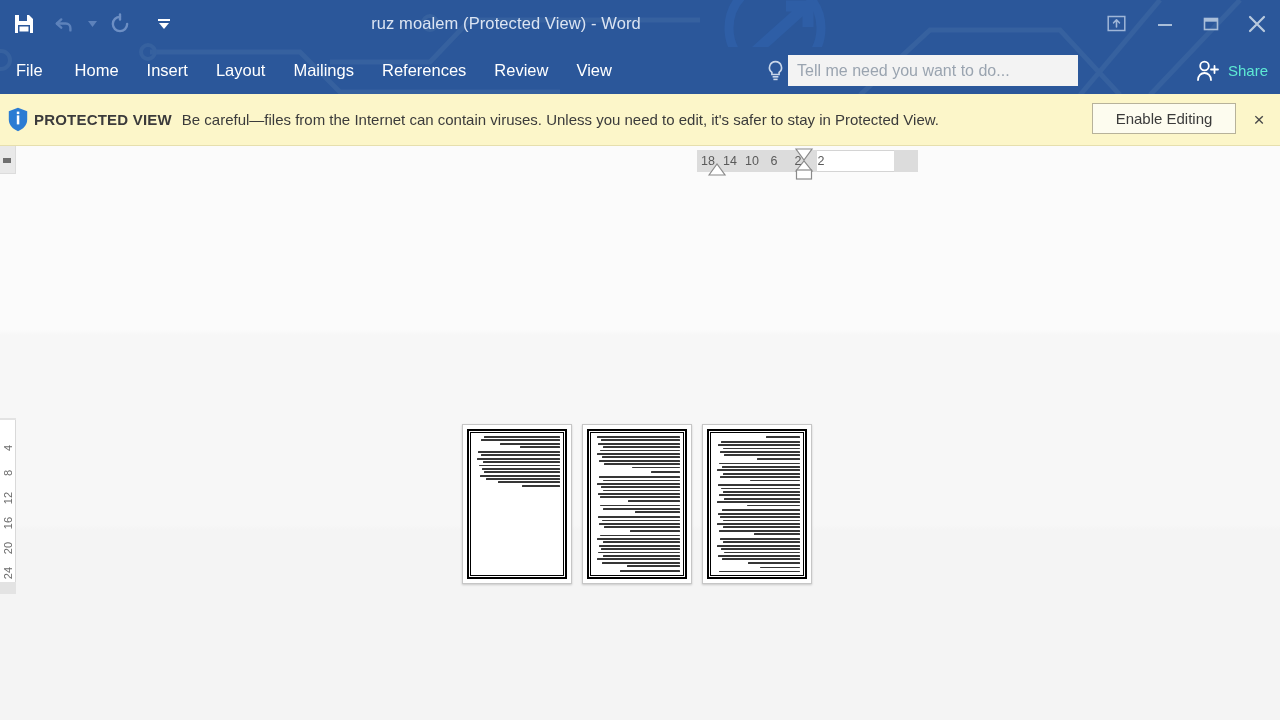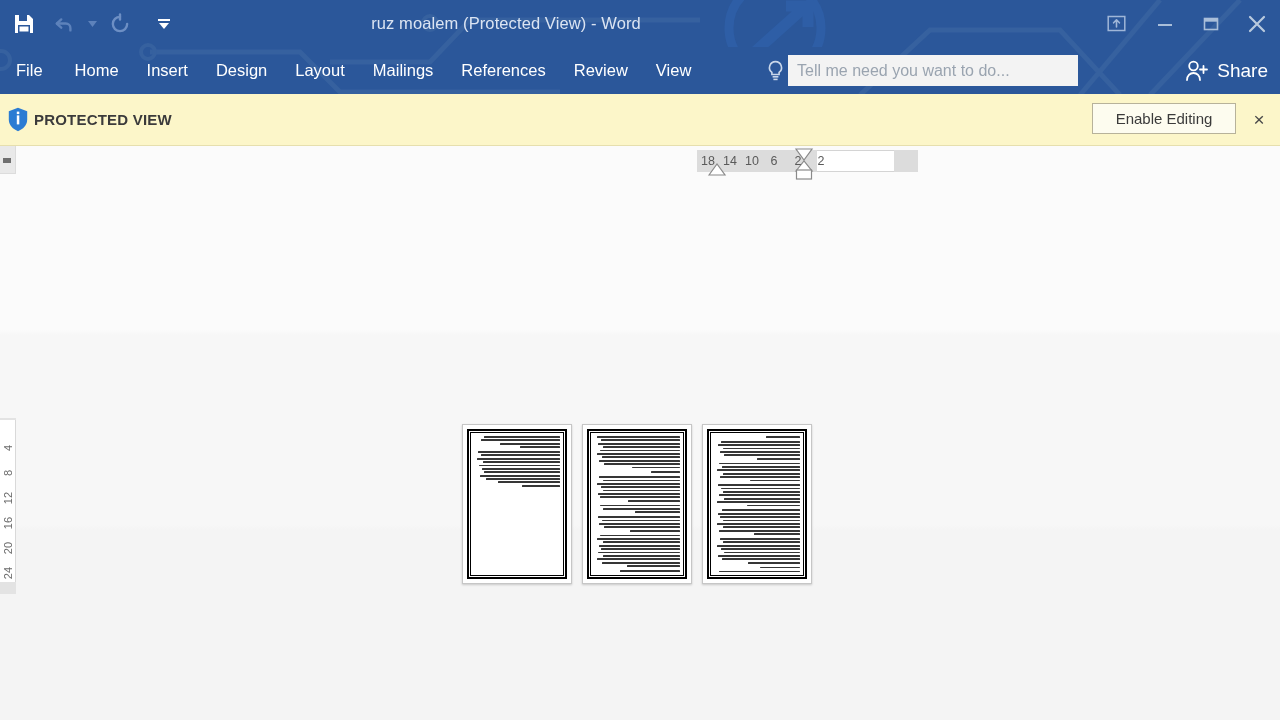--- a/index.html
+++ b/index.html
@@ -56,21 +56,21 @@
     position: absolute; left: 762px; top: 0; height: 47px; display: flex; align-items: center;
   }
   .bulb { width: 26px; display: flex; align-items: center; justify-content: center; }
   .tellme {
     width: 290px; height: 31px; background: #f3f3f3;
     display: flex; align-items: center; padding-left: 9px;
     color: #9aa4b0; font-size: 16px;
   }
   .share {
     position: absolute; right: 12px; top: 0; height: 47px;
-    display: flex; align-items: center; gap: 8px; color: #ffffff; font-size: 19px;
+    display: flex; align-items: center; gap: 8px; color: #5eead4; font-size: 15px;
   }
 
   
   .pvbar {
     position: absolute; left: 0; top: 94px; width: 1280px; height: 52px;
     background: #fcf6c9; border-bottom: 1px solid #e6dfae;
     display: flex; align-items: center;
   }
   .pv-icon { width: 34px; display: flex; align-items: center; justify-content: center; padding-left: 2px; }
   .pv-label {
@@ -275,21 +275,20 @@
       <circle cx="430" cy="23" r="7"></circle>
       <circle cx="148" cy="52" r="7"></circle>
       <circle cx="1" cy="60" r="9"></circle>
     </g>
   </svg>
 
   <div class="tabs">
     <div class="tab tab-file">File</div>
     <div class="tab">Home</div>
     <div class="tab">Insert</div>
-    <div class="tab">Design</div>
     <div class="tab">Layout</div>
     <div class="tab">Mailings</div>
     <div class="tab">References</div>
     <div class="tab">Review</div>
     <div class="tab">View</div>
   </div>
 
   <div class="tellme-wrap">
     <div class="bulb">
       <svg width="17" height="22" viewBox="0 0 17 22">
@@ -315,20 +314,21 @@
 
 <div class="pvbar">
   <div class="pv-icon">
     <svg width="20" height="25" viewBox="0 0 20 25">
       <path d="M10 .8 L19.2 4.2 v8.4 c0 6-4.3 9.6-9.2 11.6 C5.1 22.2 .8 18.6 .8 12.6 V4.2 Z" fill="#2b7cd3"></path>
       <rect x="8.8" y="8.4" width="2.5" height="9" fill="#ffffff"></rect>
       <rect x="8.8" y="4.6" width="2.5" height="2.5" fill="#ffffff"></rect>
     </svg>
   </div>
   <div class="pv-label">PROTECTED VIEW</div>
+  <div class="pv-text">Be careful—files from the Internet can contain viruses. Unless you need to edit, it's safer to stay in Protected View.</div>
 </div>
 <div class="pv-enable">Enable Editing</div>
 <div class="pv-close">×</div>
 
 <div class="workspace"></div>
 
 <div class="ruler-corner">
     <i></i>
   </div>
 

